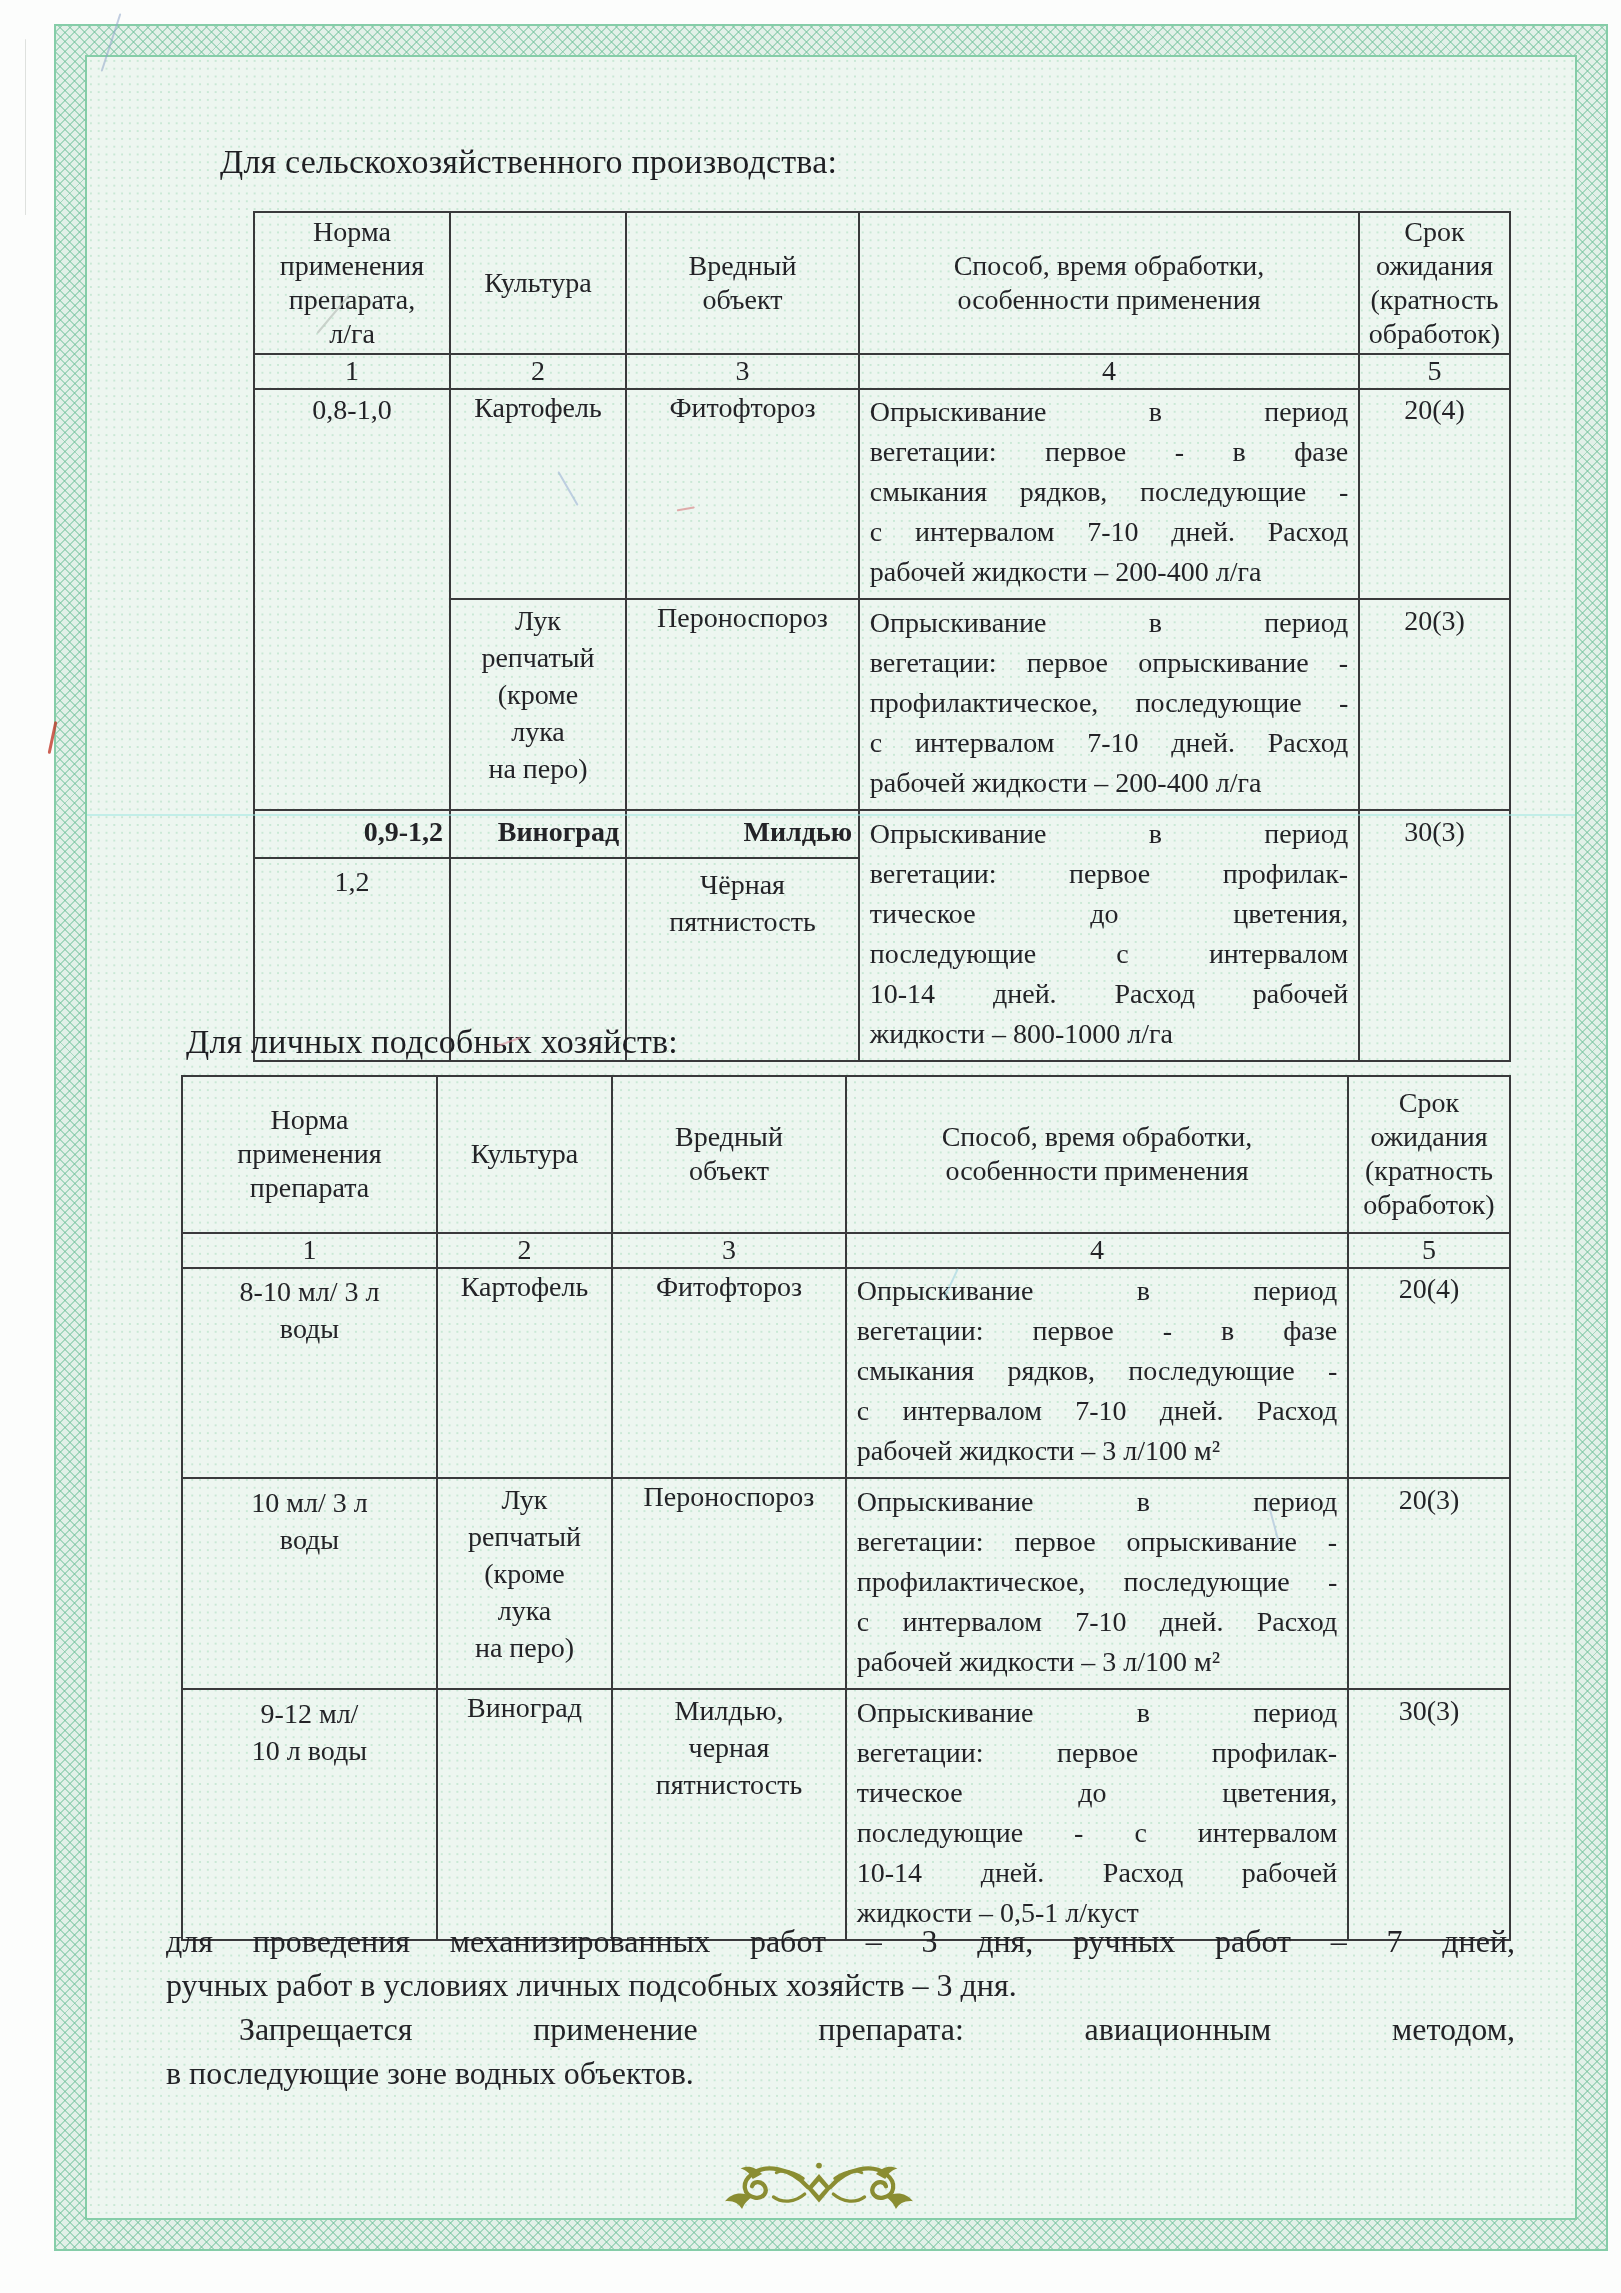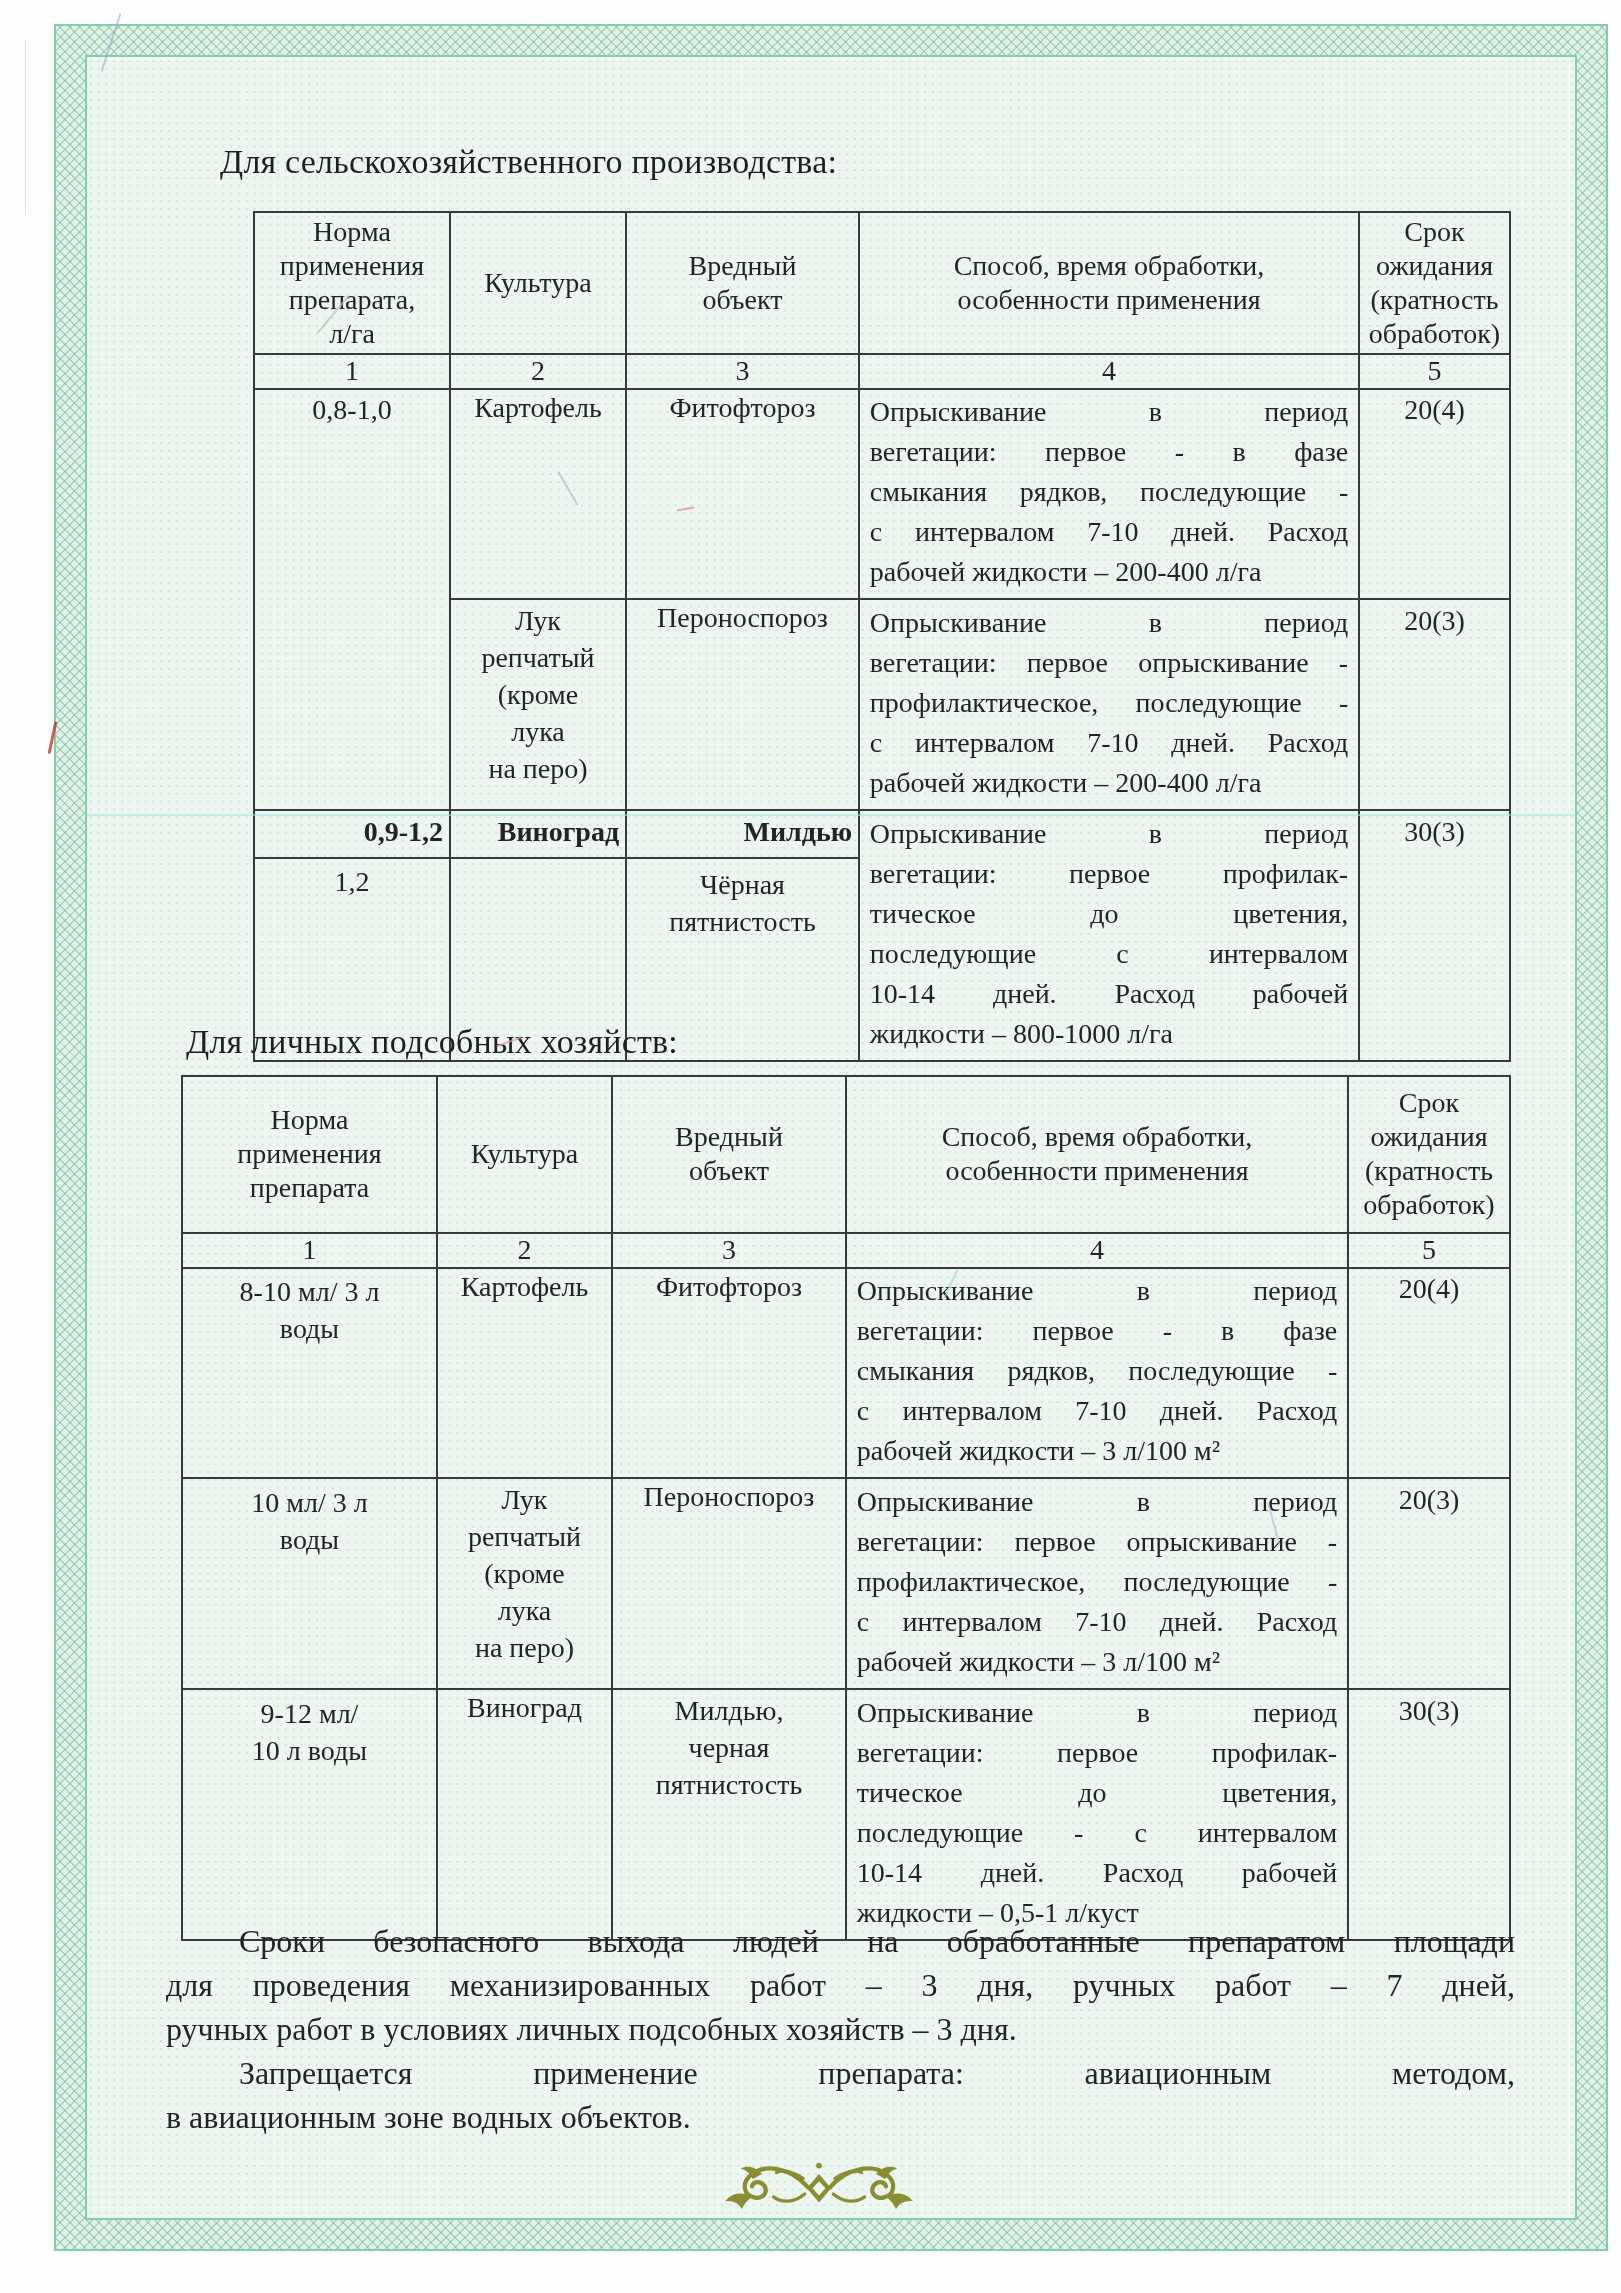--- a/index.html
+++ b/index.html
@@ -248,27 +248,26 @@
             <div class="ml">10-14 дней. Расход рабочей</div>
             <div class="ml">жидкости – 0,5-1 л/куст</div>
           </td>
           <td class="wait">30(3)</td>
         </tr>
       </tbody>
         </table>
 
       <div class="paras">
         <div class="para">
-          <div class="pl indent">Сроки безопасного выхода людей на обработанные препаратом площади</div>
           <div class="pl">для проведения механизированных работ – 3 дня, ручных работ – 7 дней,</div>
           <div class="pl">ручных работ в условиях личных подсобных хозяйств – 3 дня.</div>
         </div>
         <div class="para">
           <div class="pl indent">Запрещается применение препарата: авиационным методом,</div>
-          <div class="pl">в авиационным зоне водных объектов.</div>
+          <div class="pl">в последующие зоне водных объектов.</div>
         </div>
       </div>
 
       <svg class="ornament" viewBox="0 0 280 80" xmlns="http://www.w3.org/2000/svg">
         <g fill="#8a8d32" stroke="#8a8d32">
           <g id="halfL" fill="none" stroke-width="6" stroke-linecap="round">
             <path d="M124,42 C 100,14 64,10 46,24 C 30,36 34,54 50,57 C 62,59 69,49 63,40 C 58,33 48,34 46,41"></path>
             <path d="M120,52 C 106,64 88,65 76,56" stroke-width="4.5"></path>
             <path d="M118,30 C 104,20 90,18 80,22" stroke-width="4"></path>
           </g>

